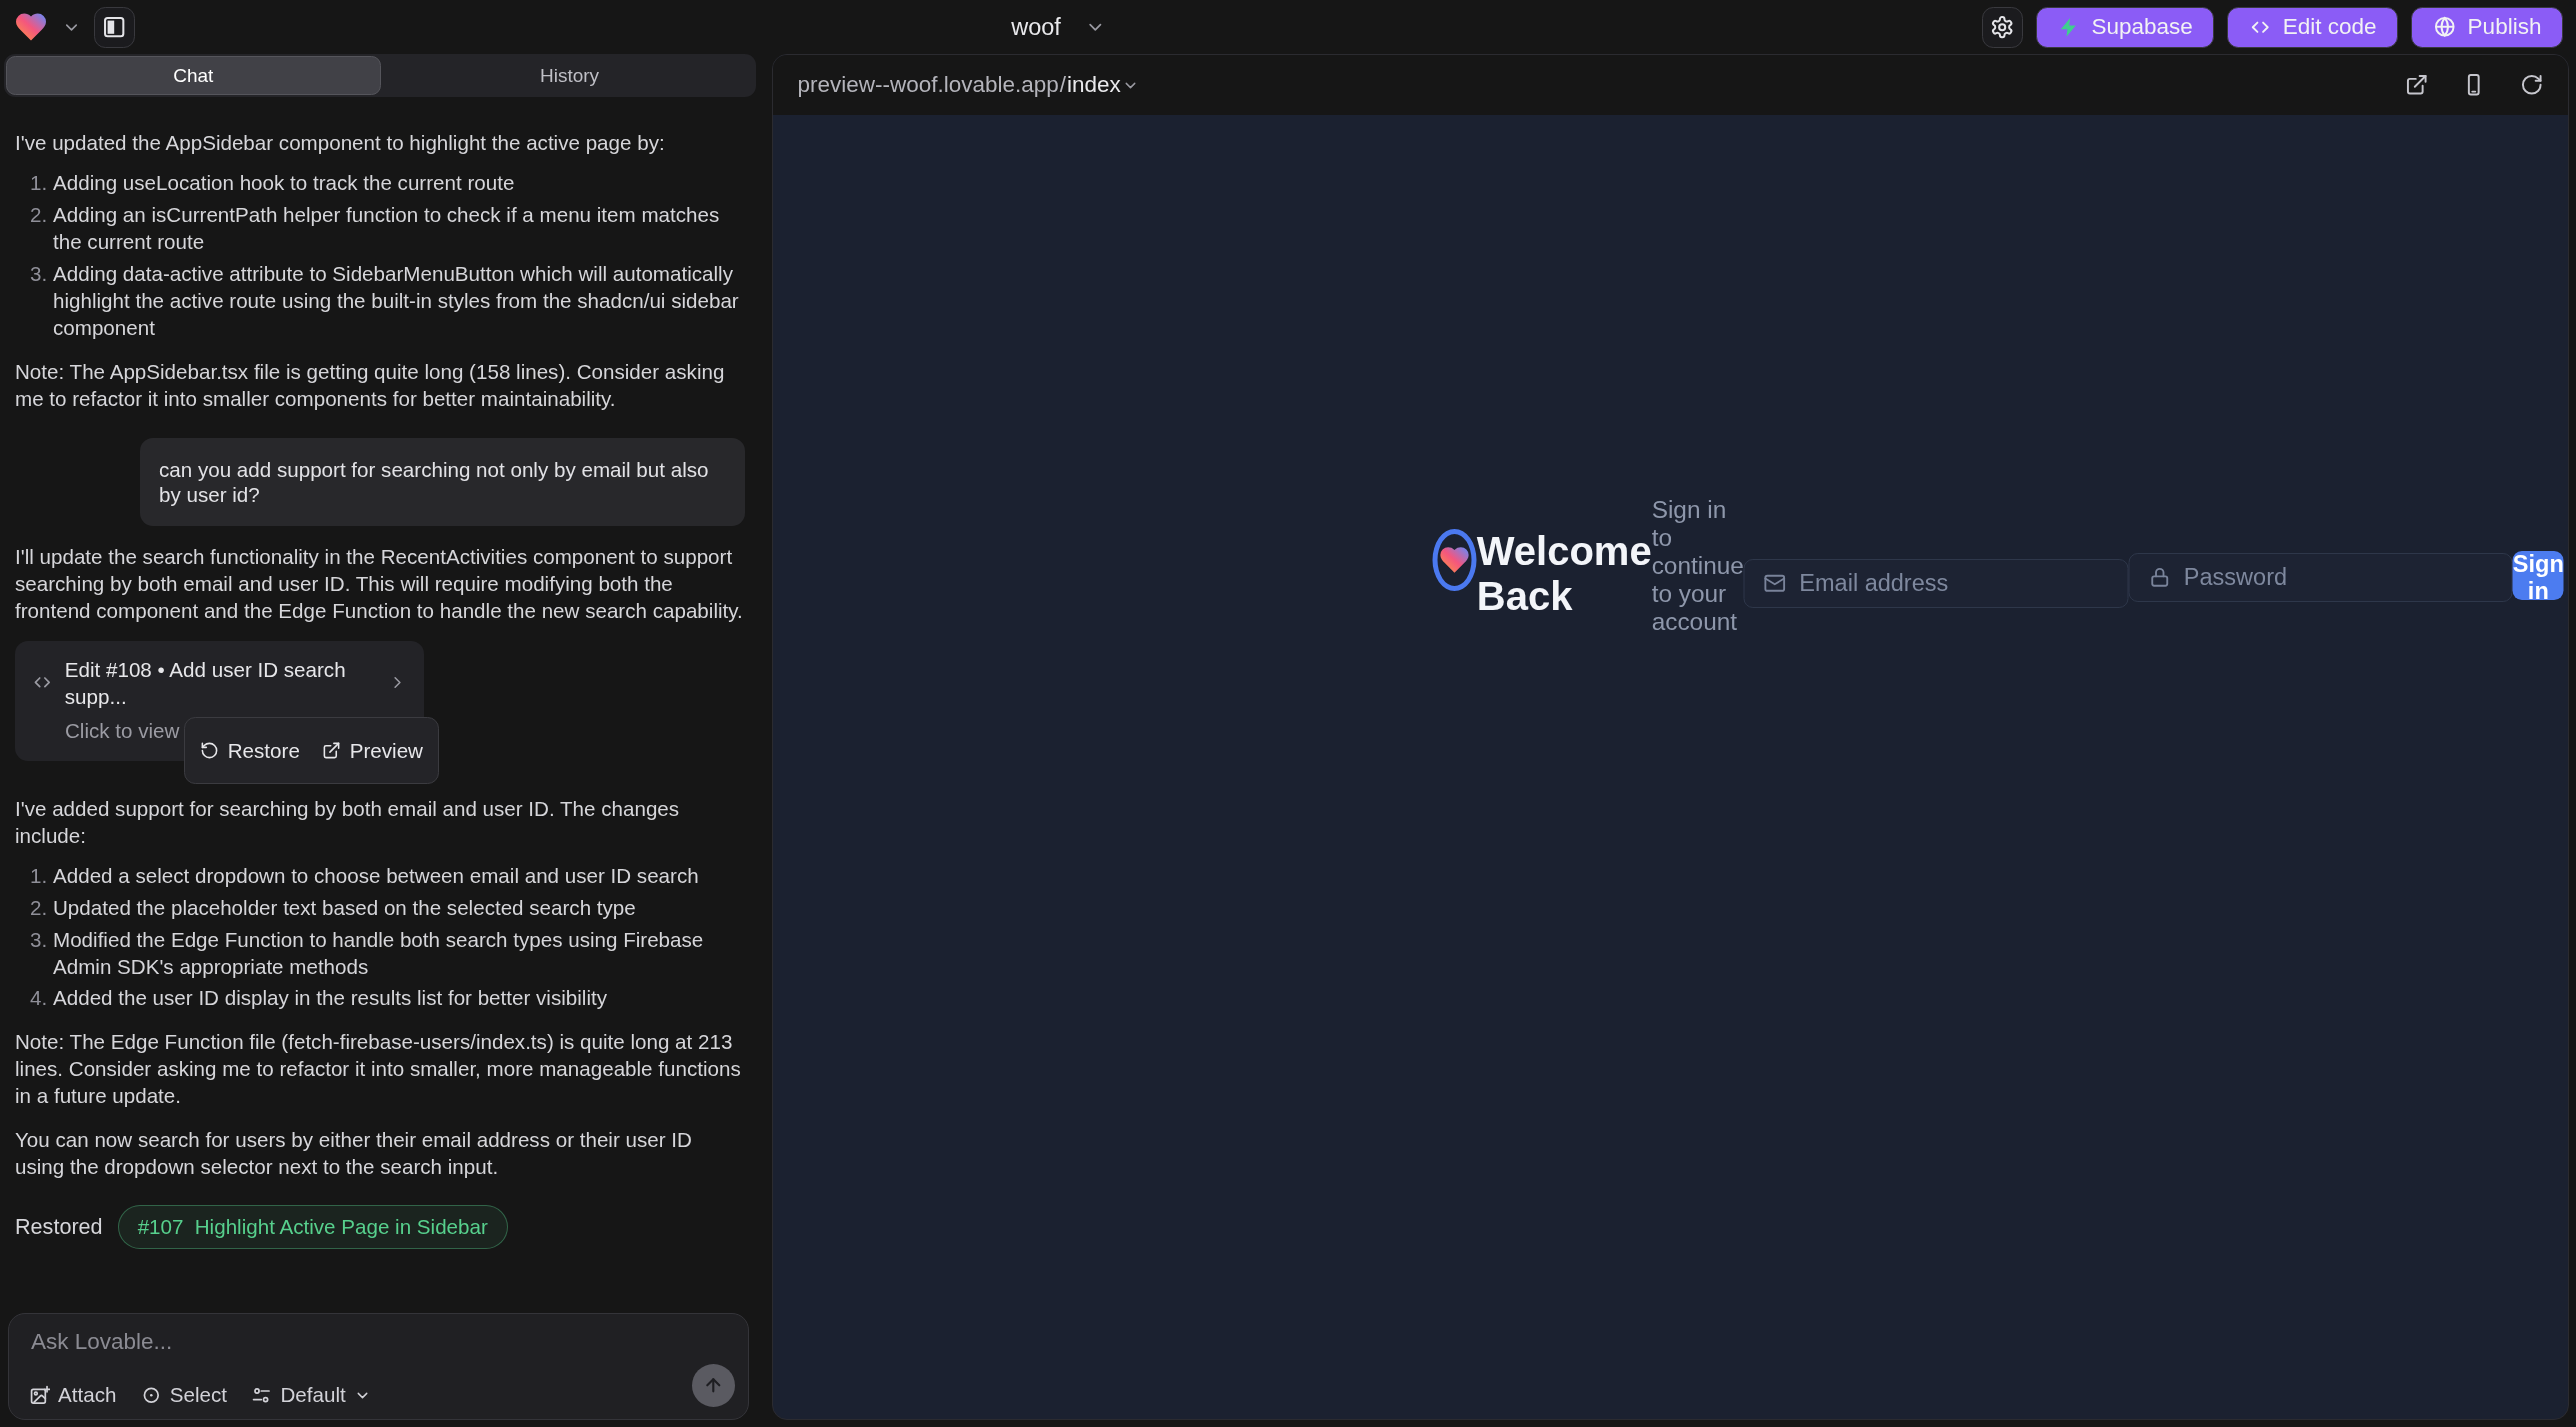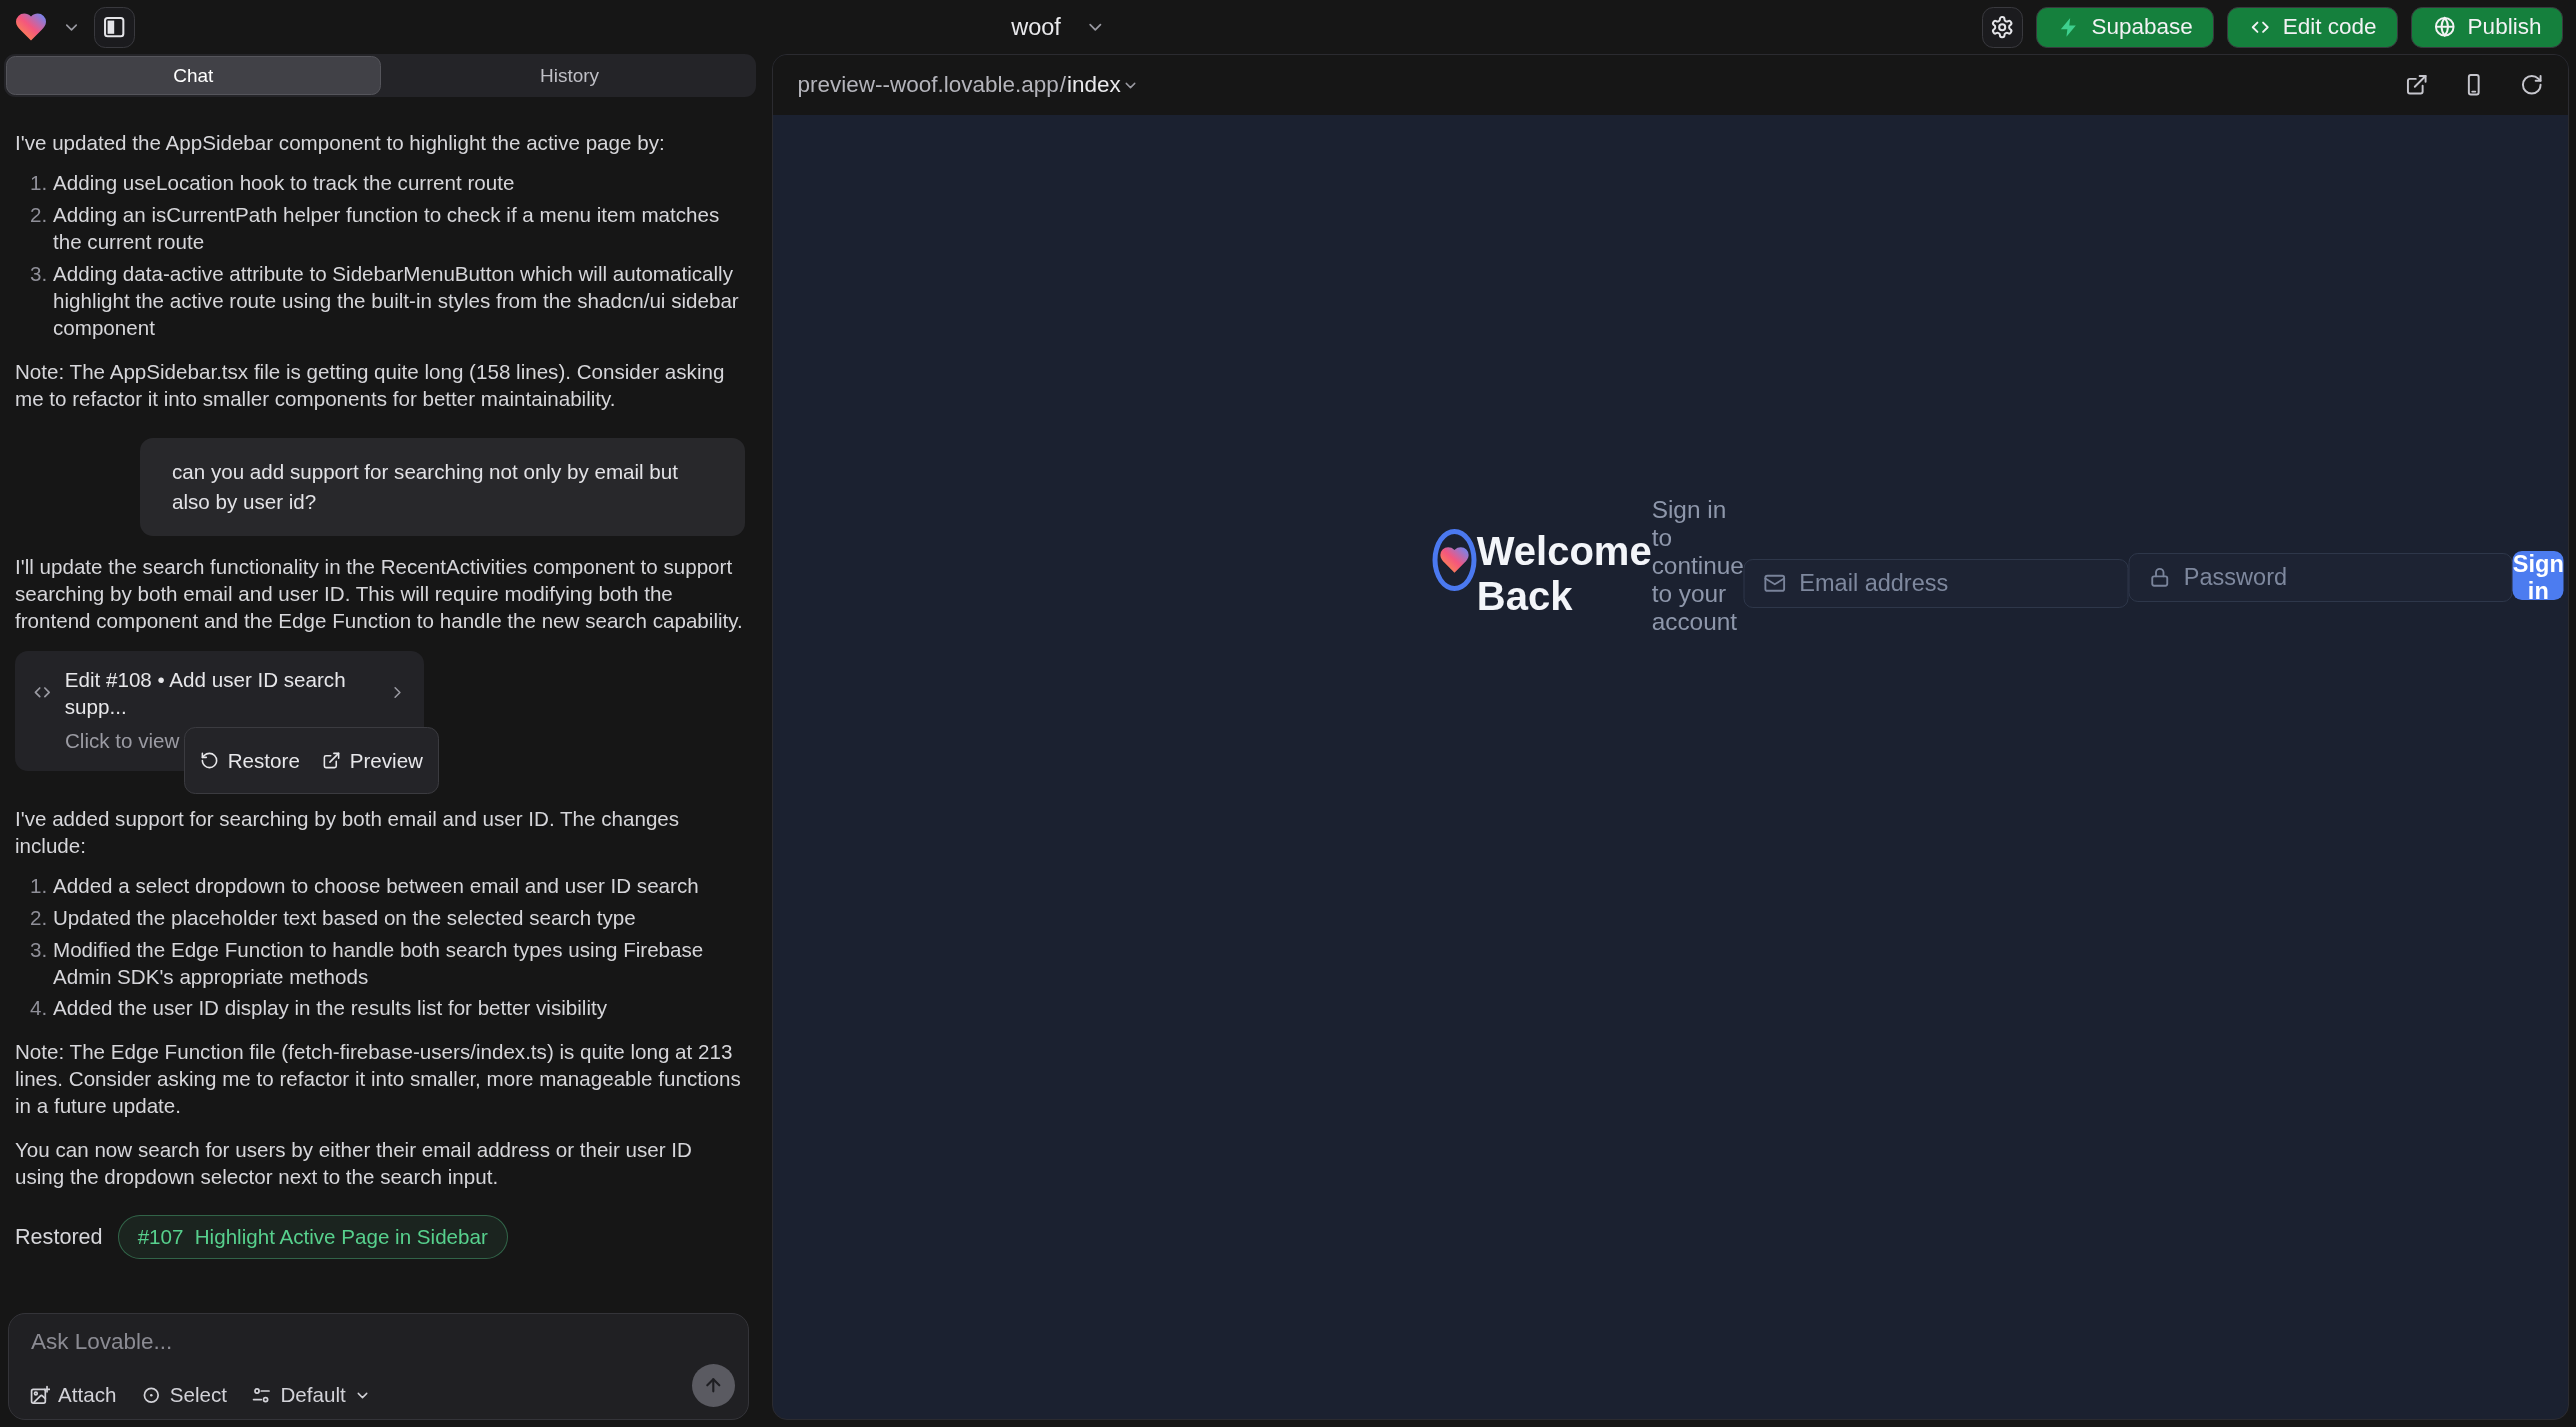--- a/index.html
+++ b/index.html
@@ -11,42 +11,42 @@
   .topbar { position:absolute; left:0; top:0; width:2576px; height:54px;
             display:flex; align-items:center; padding:0 13px; }
   .tb-left { display:flex; align-items:center; gap:13px; }
   .tb-mid { flex:1; display:flex; align-items:center; justify-content:center; gap:24.4px; }
   .tb-right { display:flex; align-items:center; gap:13px; }
   .proj-title { font-size:23.5px; color:#e9e9ec; font-weight:500; }
   .icon-btn { width:41px; height:41px; border:0.9px solid #39393e; border-radius:11.3px;
               background:#1b1b1e; display:flex; align-items:center; justify-content:center;
               color:#e4e4e8; cursor:pointer; }
   .pill-btn { height:41px; display:flex; align-items:center; gap:11.3px; padding:0 20.6px;
-              border:0.9px solid #39393e; border-radius:11.3px; background:#15803d;
+              border:0.9px solid #39393e; border-radius:11.3px; background:#8b5cf6;
               color:#f2f2f4; font-size:22.5px; font-weight:500; cursor:pointer; }
   .muted-ico { color:#9a9aa2; }
 
   
   .left-panel { position:absolute; left:0; top:54px; width:760px; bottom:0; background:#161616; }
   .tabbar { position:absolute; left:3.8px; right:3.8px; top:0; height:43px; background:#242428;
             border-radius:11.3px; display:flex; }
   .tab { flex:1; display:flex; align-items:center; justify-content:center;
          font-size:19px; color:#bfbfc6; cursor:pointer; border-radius:9.4px; }
   .tab.active { background:#414147; border:0.9px solid #55555b; color:#ffffff; margin:1.9px; }
 
   .messages { position:absolute; left:0; right:0; top:47px; bottom:118px;
               padding:11.3px 15px 0 15px; overflow:hidden;
               color:#d6d6da; font-size:20.6px; line-height:27px; }
   .messages ol { margin:13px 0 0 0; padding-left:38px; }
   .messages ol li { margin:4.7px 0; }
   .messages ol li::marker { color:#8f8f98; }
   .para { margin-top:17px; }
   .bubble-row { margin-top:26px; display:flex; justify-content:flex-end; }
-  .bubble { max-width:605px; background:#28282b; border-radius:13px; padding:19px 32px;
-            color:#e2e2e6; line-height:30px; }
+  .bubble { max-width:605px; background:#28282b; border-radius:13px; padding:19px 19px;
+            color:#e2e2e6; line-height:25px; }
   .lovable-row { margin-top:26px; display:flex; align-items:center; gap:12.2px; }
   .lovable-name { font-size:22.5px; font-weight:600; color:#e9e9ec; flex:1; }
   .more-dots { color:#8f8f98; letter-spacing:1.9px; font-size:22.5px; cursor:pointer; }
 
   .edit-card { margin-top:17px; width:409px; background:#232327; border-radius:13px;
                padding:15px 17px 17px 17px; position:relative; cursor:pointer; }
   .edit-card-row { display:flex; align-items:center; gap:12.2px; color:#e7e7ea; font-size:20.6px; font-weight:500; }
   .edit-card-sub { margin-top:7.5px; margin-left:33px; color:#9b9ba3; font-size:20.6px; }
   .restore-pill { position:absolute; right:-15px; bottom:-22.5px; background:#242428;
                   border:0.9px solid #3b3b40; border-radius:11.3px; padding:19px 15px;

